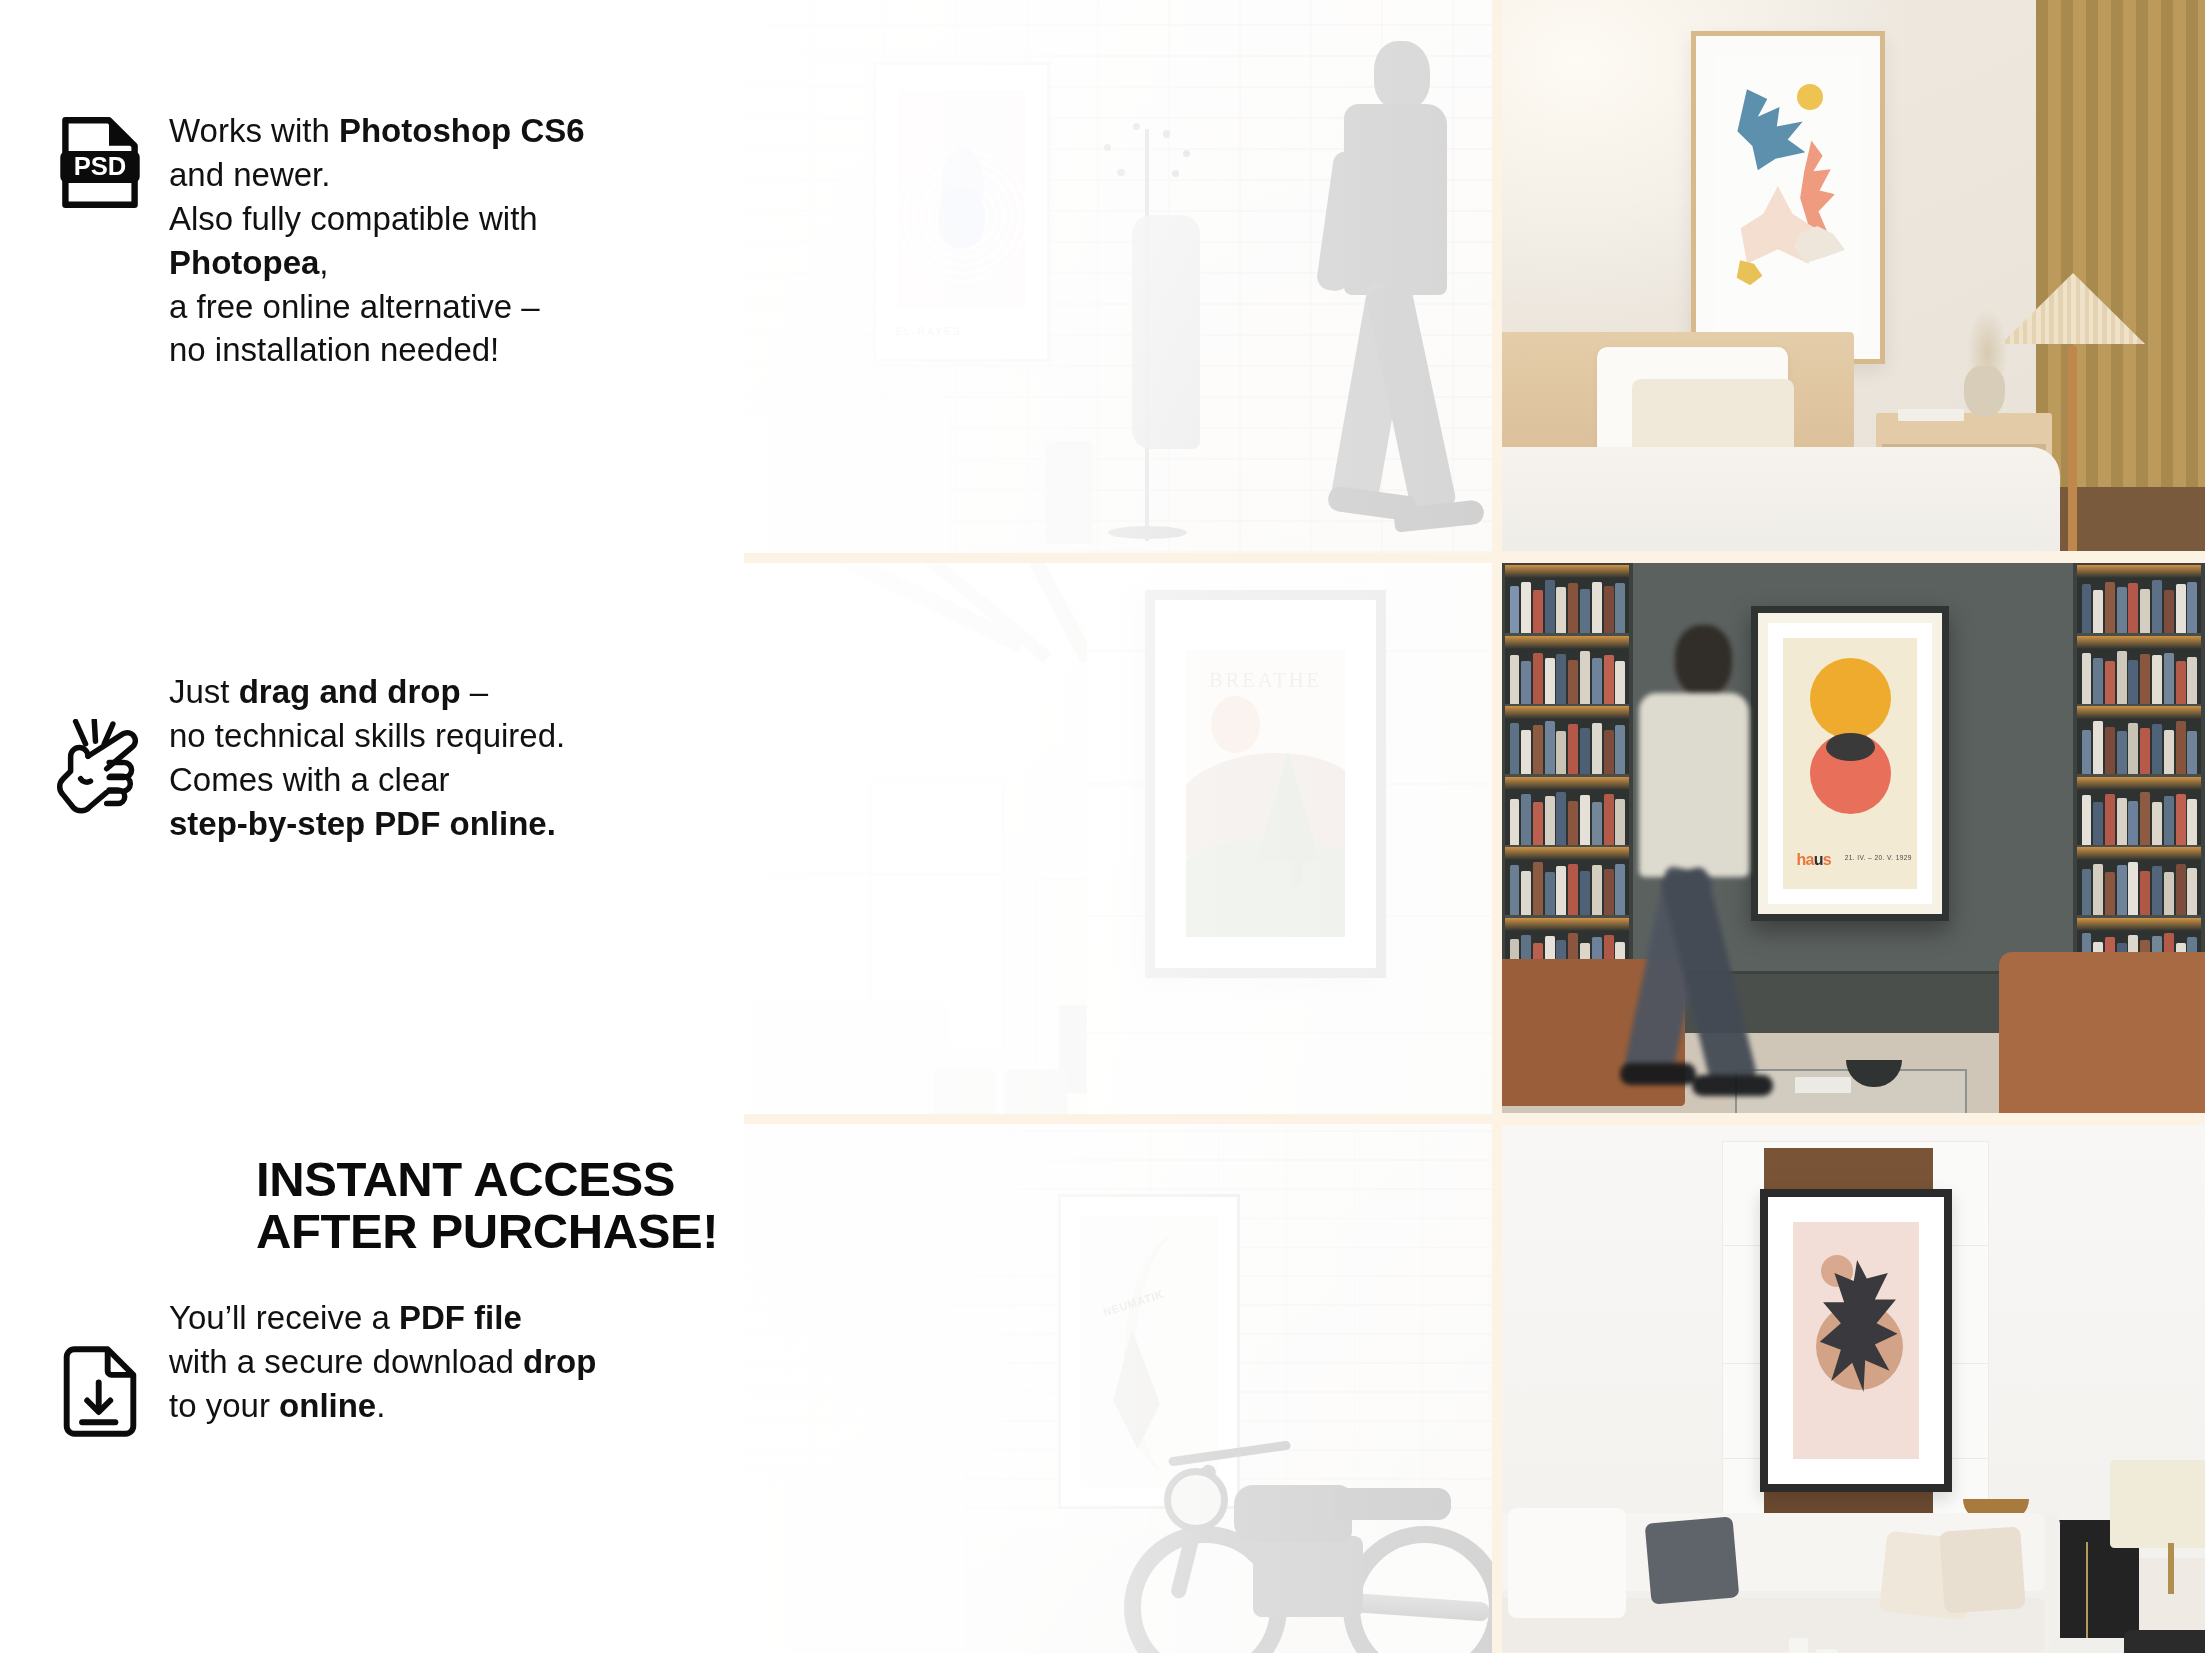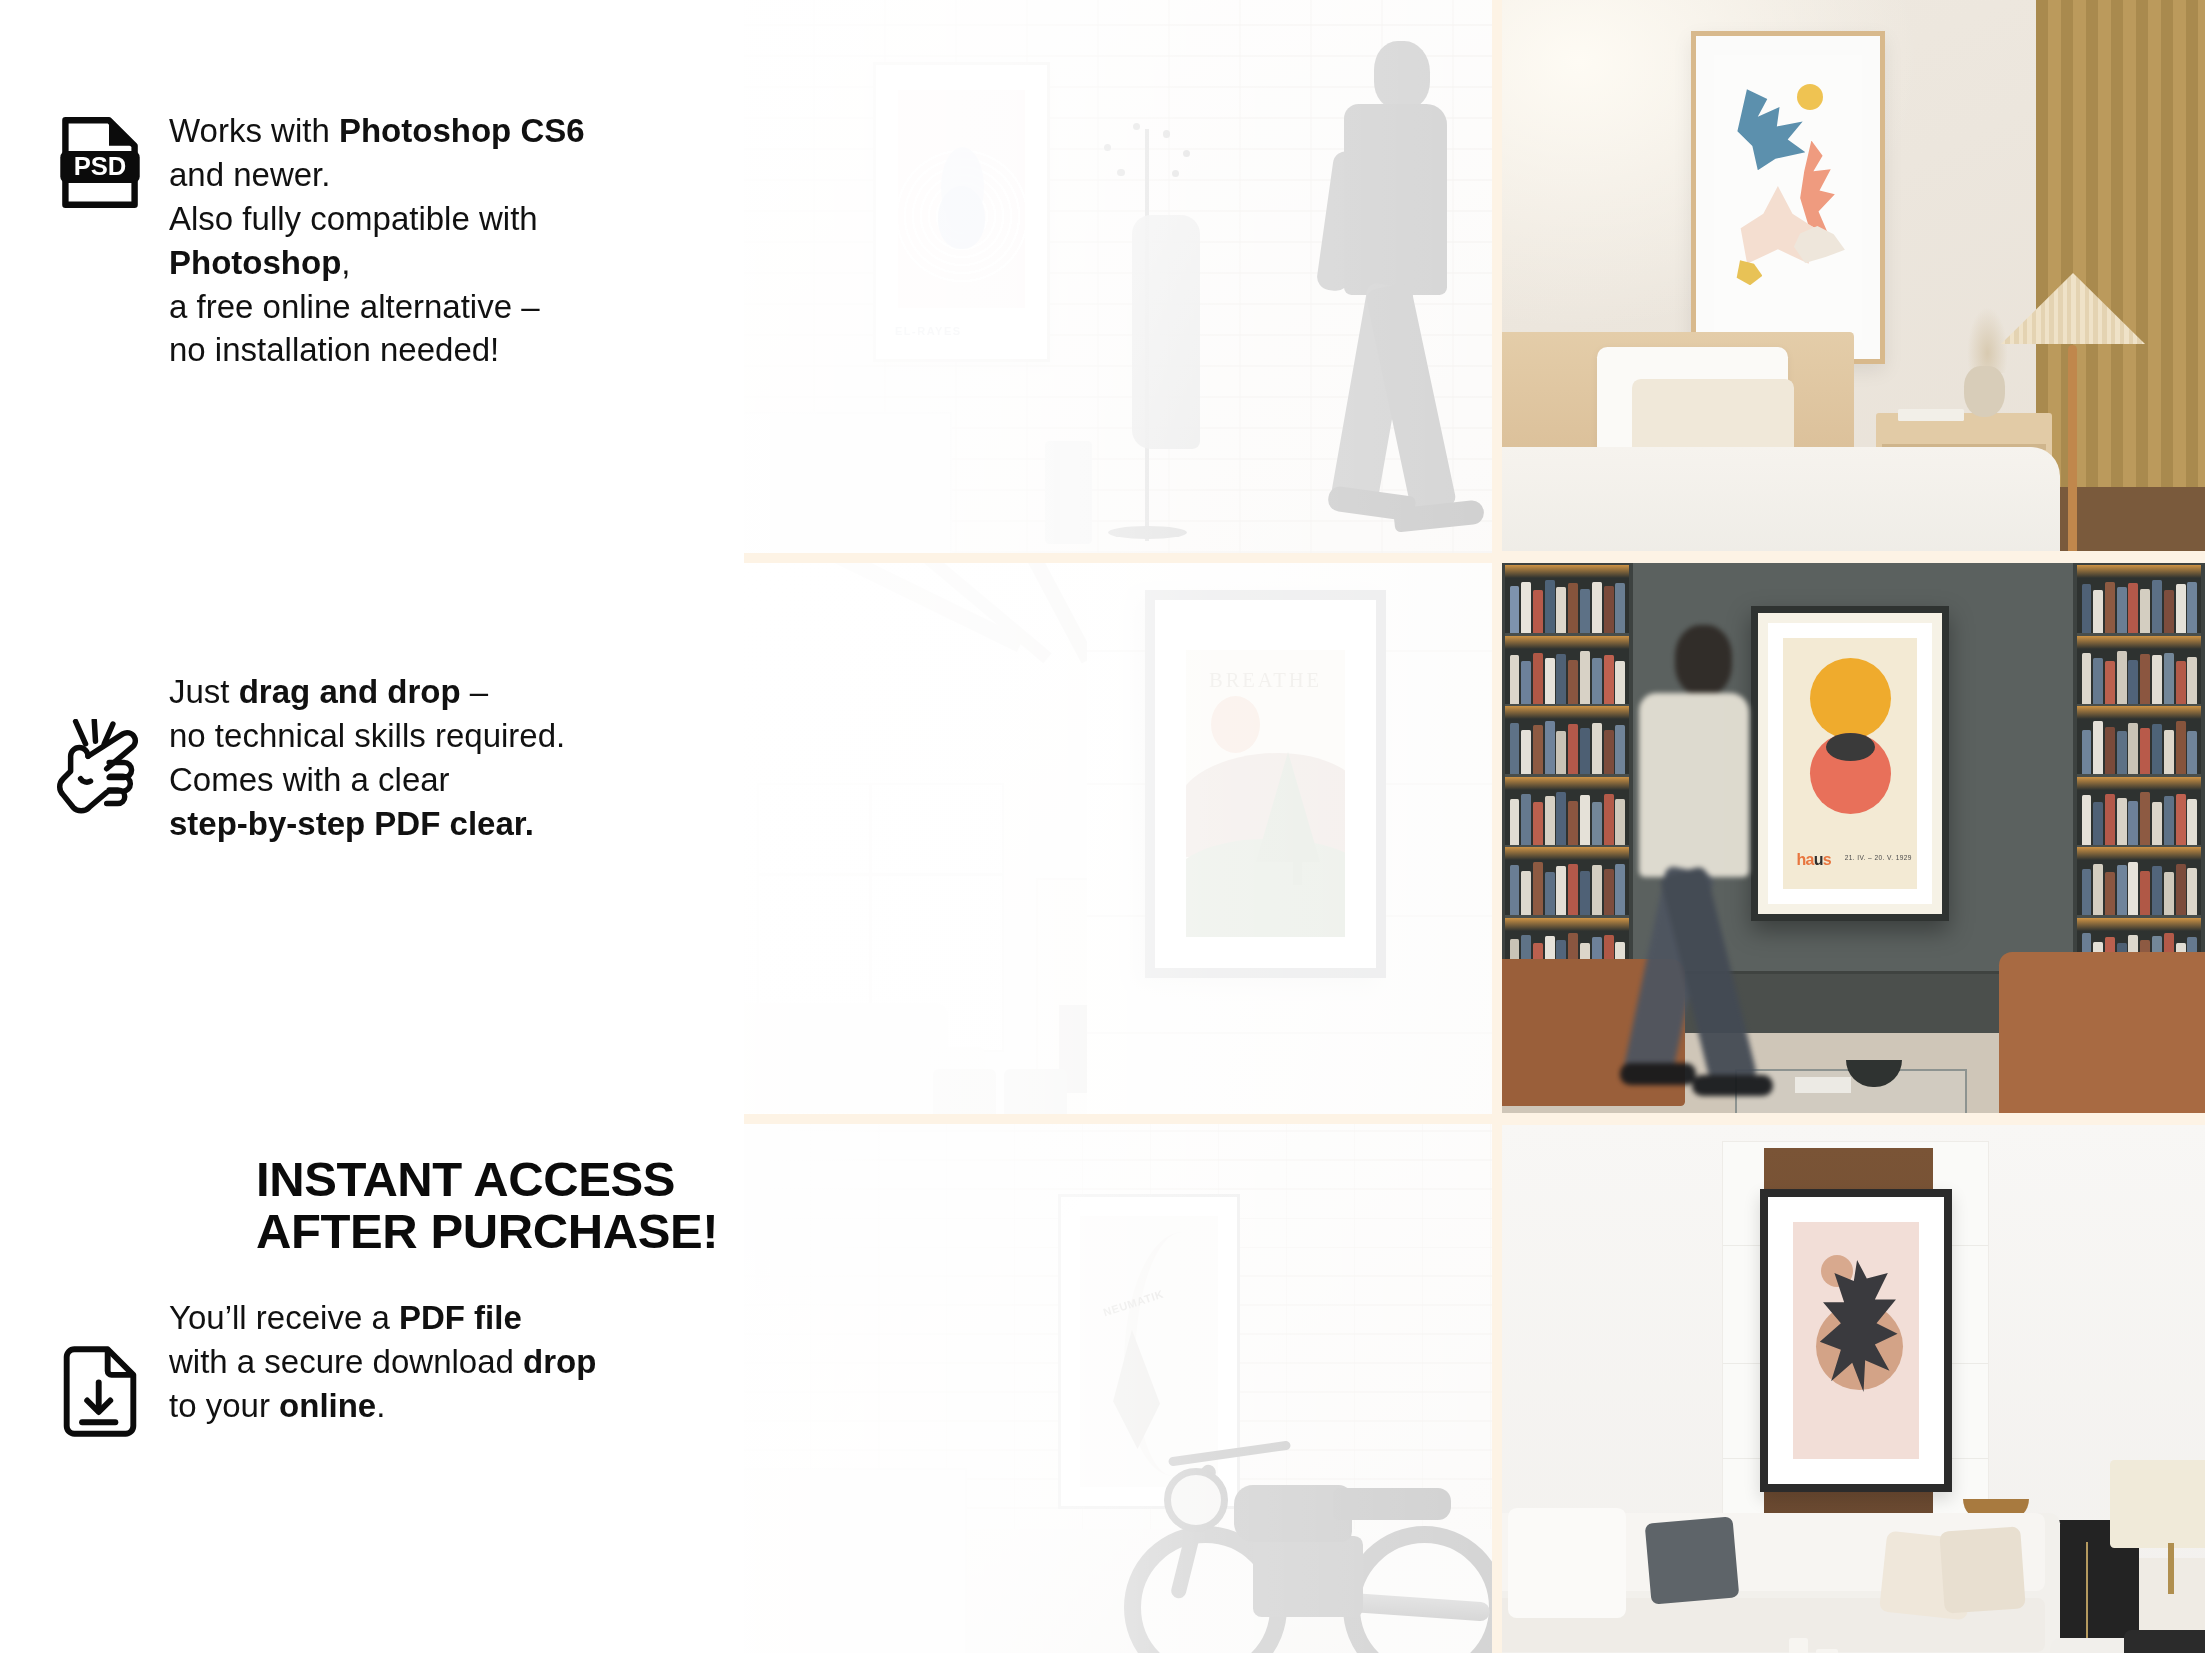--- a/index.html
+++ b/index.html
@@ -607,21 +607,21 @@
         <div class="icon-cell">
           <svg class="ico" width="82" height="93" viewBox="0 0 64 72">
             <path d="M5 3 h34 l20 20 v46 a0 0 0 0 1 0 0 H5 Z" fill="none" stroke="#0b0b0b" stroke-width="5" stroke-linejoin="round"></path>
             <path d="M39 3 v20 h20 Z" fill="#0b0b0b"></path>
             <rect x="1" y="27" width="62" height="25" rx="5" fill="#0b0b0b"></rect>
             <text x="32" y="46" font-family="Liberation Sans, sans-serif" font-size="20" font-weight="bold" fill="#ffffff" text-anchor="middle">PSD</text>
           </svg>
         </div>
         <div class="copy">Works with <b>Photoshop CS6</b>
 and newer.
-Also fully compatible with <b>Photoshop</b>,
+Also fully compatible with <b>Photopea</b>,
 a free online alternative –
 no installation needed!</div>
       </div>
     </div>
 
     <div class="block b1">
       <div class="body-row">
         <div class="icon-cell low">
           <svg class="ico" width="91" height="97" viewBox="0 0 72 78">
             <g fill="none" stroke="#0b0b0b" stroke-width="4.4" stroke-linecap="round" stroke-linejoin="round">
@@ -633,21 +633,21 @@
               <path d="M48 46 h10 a6 6 0 0 1 0 12 h-10"></path>
               <path d="M47 57 h7 a5.5 5.5 0 0 1 0 11 h-9"></path>
               <path d="M30 30 a7 7 0 0 0-14 0 v12 l-6 6 a9 9 0 0 0 0 13 l8 10 a9 9 0 0 0 13 0 l14-12"></path>
               <path d="M24 48 a6 6 0 0 0 8 2"></path>
             </g>
           </svg>
         </div>
         <div class="copy">Just <b>drag and drop</b> –
 no technical skills required.
 Comes with a clear
-<b>step-by-step PDF clear.</b></div>
+<b>step-by-step PDF online.</b></div>
       </div>
     </div>
 
     <div class="block b2">
       <h2 class="head">INSTANT ACCESS
 AFTER PURCHASE!</h2>
       <div class="body-row">
         <div class="icon-cell low">
           <svg class="ico" width="82" height="93" viewBox="0 0 64 72">
             <path d="M6 9 a6 6 0 0 1 6-6 h26 l20 20 v40 a6 6 0 0 1 -6 6 H12 a6 6 0 0 1 -6-6 Z" fill="none" stroke="#0b0b0b" stroke-width="4.6" stroke-linejoin="round"></path>

